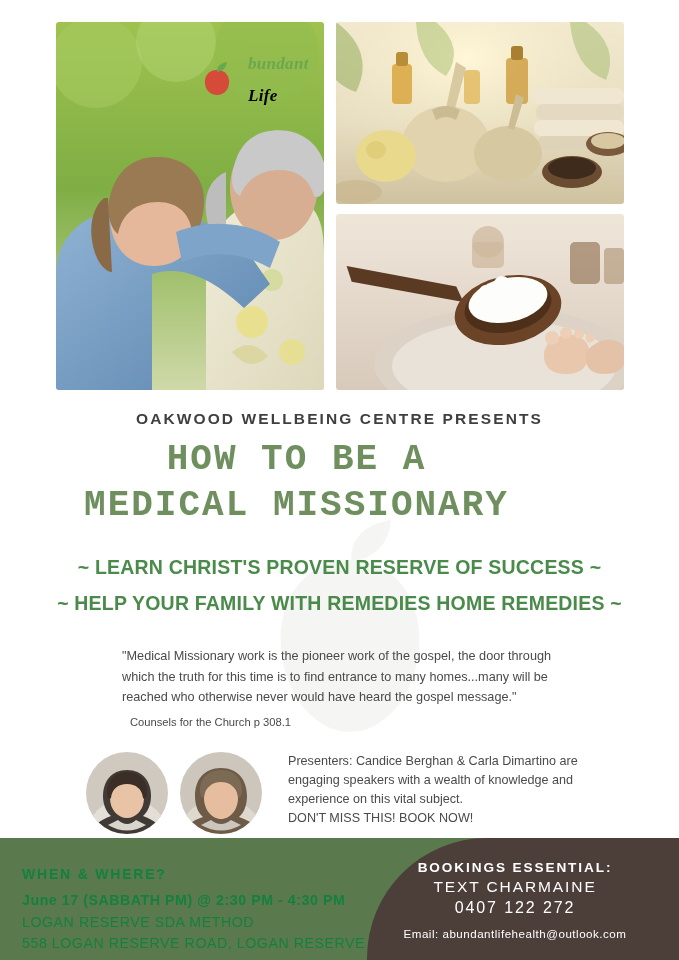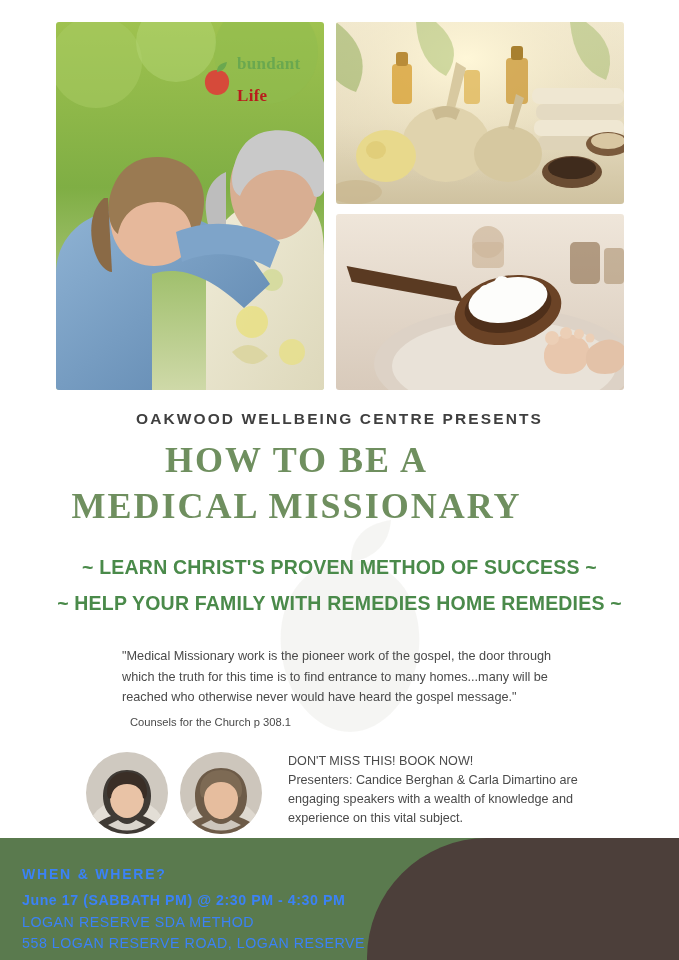--- a/index.html
+++ b/index.html
@@ -41,46 +41,47 @@
   .photo-br    { left: 280px; top: 192px; width: 288px; height: 176px; }
 
   .ph-svg { display:block; width:100%; height:100%; }
 
   
   .logo {
     position: absolute;
     left: 146px; top: 30px;
     width: 132px; height: 54px;
     display: flex; align-items: center;
-    gap: 5px;
+    gap: 16px;
+    font-style: italic;
   }
   .logo-apple { width: 30px; height: 34px; position: relative; }
   .logo-text { line-height: 1; }
   .logo-text .l1 {
     font-family: "Liberation Serif", serif;
     font-size: 17px; font-weight: bold; color: #6aa84f;
     letter-spacing: .3px; display:block;
   }
   .logo-text .l2 {
     font-family: "Liberation Serif", serif;
-    font-size: 17px; font-weight: bold; color: #b91c1c;
+    font-size: 17px; font-weight: bold; color: #000000;
     letter-spacing: .3px; display:block; margin-top: 15px;
   }
 
   
   .presents {
     position: absolute; left: 0; top: 410px; width: 679px;
     text-align: center;
     font-size: 15.5px; letter-spacing: 2.1px;
     color: #3f3f3f; font-weight: 600;
   }
   .title {
     position: absolute; left: 0; top: 437px; width: 593px;
     text-align: center;
-    font-family: Liberation Serif, serif;
+    font-family: Liberation Mono, monospace;
     font-weight: bold;
     color: #6f8f5f;
     font-size: 36px;
     letter-spacing: 2px;
     line-height: 1.28;
     text-transform: uppercase;
   }
   .sub {
     position: absolute; left: 0; width: 679px;
     text-align: center;
@@ -135,21 +136,21 @@
   }
   .footer-brown {
     position: absolute; right: 0; bottom: 0;
     width: 312px; height: 122px;
     background: #4c3f3a;
     border-top-left-radius: 120px;
   }
   .when-where {
     position: absolute; left: 22px; bottom: 0;
     width: 360px; height: 118px;
-    color: #3b82f6;
+    color: #15803d;
     padding-top: 24px;
   }
   .ww-head {
     font-size: 14px; letter-spacing: 1.8px; font-weight: 600;
     margin-bottom: 8px;
   }
   .ww-line {
     font-size: 14.2px; letter-spacing: .55px; line-height: 1.52;
   }
   .ww-line.bold { font-weight: 700; }
@@ -340,21 +341,21 @@
         <span class="l2">Life</span>
       </span>
     </div>
   </div>
 
   <div class="presents">OAKWOOD WELLBEING CENTRE PRESENTS</div>
   <div class="title">
     <div>HOW TO BE A</div>
     <div>MEDICAL MISSIONARY</div>
   </div>
-  <div class="sub sub1">~ LEARN CHRIST'S PROVEN METHOD OF SUCCESS ~</div>
+  <div class="sub sub1">~ LEARN CHRIST'S PROVEN RESERVE OF SUCCESS ~</div>
   <div class="sub sub2">~ HELP YOUR FAMILY WITH REMEDIES HOME REMEDIES ~</div>
 
   <div class="quote">"Medical Missionary work is the pioneer work of the gospel, the door through which the truth for this time is to find entrance to many homes...many will be reached who otherwise never would have heard the gospel message."</div>
   <div class="quote-src">Counsels for the Church p 308.1</div>
 
   <div class="avatars">
     <div class="avatar avatar-1">
       <svg class="ph-svg" viewBox="0 0 82 82" preserveAspectRatio="xMidYMid slice">
         <rect width="82" height="82" fill="#cfc9c0"></rect>
         <circle cx="41" cy="88" r="42" fill="#e3ded6"></circle>
@@ -370,29 +371,35 @@
         <circle cx="41" cy="90" r="44" fill="#ded8cf"></circle>
         <path d="M41 16 c17 0 26 12 26 28 c0 9 -3 17 -8 21 c13 4 21 12 24 21 H-1 c3 -9 11 -17 24 -21 c-5 -4 -8 -12 -8 -21 c0 -16 9 -28 26 -28z" fill="#6d5b48"></path>
         <path d="M41 26 c11 0 17 9 17 20 c0 12 -8 21 -17 21 c-9 0 -17 -9 -17 -21 c0 -11 6 -20 17 -20z" fill="#e6bd9e"></path>
         <path d="M41 18 c14 0 21 9 21 20 c0 5 -2 9 -4 7 c-1 -9 -8 -15 -17 -15 c-9 0 -16 6 -17 15 c-2 2 -4 -2 -4 -7 c0 -11 7 -20 21 -20z" fill="#7d6a54"></path>
         <path d="M31 68 q10 8 20 0 l10 5 q-20 11 -40 0z" fill="#cdc6bc"></path>
       </svg>
     </div>
   </div>
 
   <div class="presenters">
+    <div>Presenters: Candice Berghan &amp; Carla Dimartino are engaging speakers with a wealth of knowledge and experience on this vital subject.</div>
     <div>DON'T MISS THIS! BOOK NOW!</div>
-    <div>Presenters: Candice Berghan &amp; Carla Dimartino are engaging speakers with a wealth of knowledge and experience on this vital subject.</div>
     <div class="donation">*Gold Coin Donation to cover costs</div>
   </div>
 
   <div class="footer-green"></div>
   <div class="footer-brown"></div>
 
   <div class="when-where">
     <div class="ww-head">WHEN &amp; WHERE?</div>
     <div class="ww-line bold">June 17 (SABBATH PM) @ 2:30 PM - 4:30 PM</div>
     <div class="ww-line">LOGAN RESERVE SDA METHOD</div>
     <div class="ww-line">558 LOGAN RESERVE ROAD, LOGAN RESERVE</div>
   </div>
 
+  <div class="bookings">
+    <div class="bk-head">BOOKINGS ESSENTIAL:</div>
+    <div class="bk-name">TEXT CHARMAINE</div>
+    <div class="bk-phone">0407 122 272</div>
+    <div class="bk-email">Email: abundantlifehealth@outlook.com</div>
+  </div>
 
 </div>
 
 </body></html>

